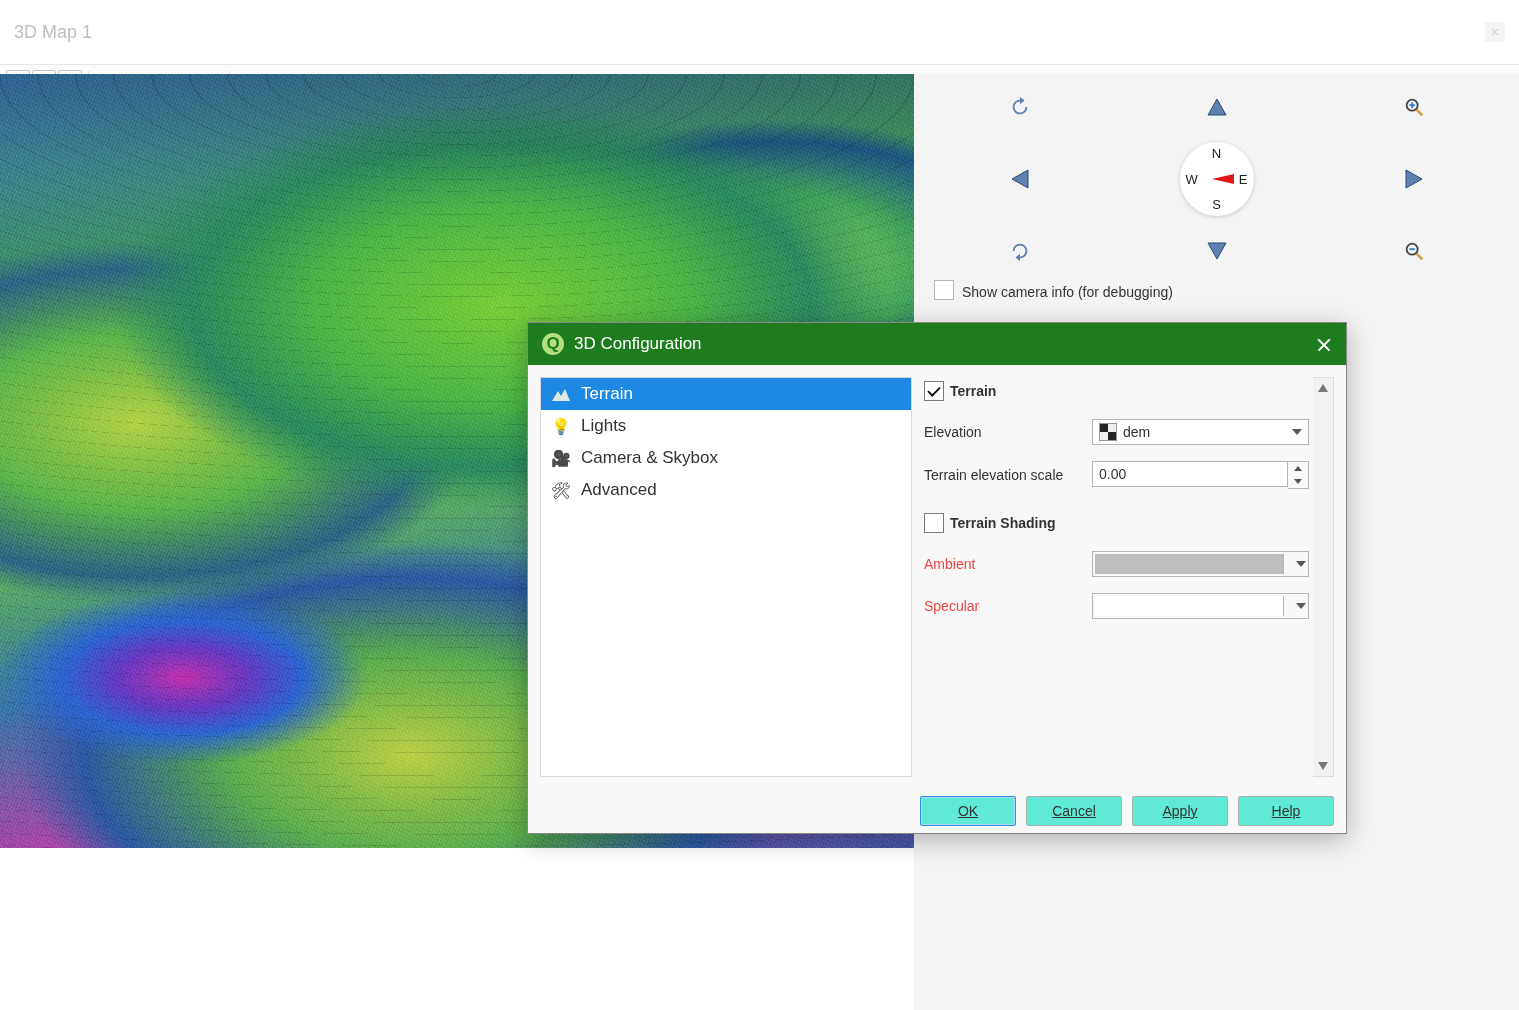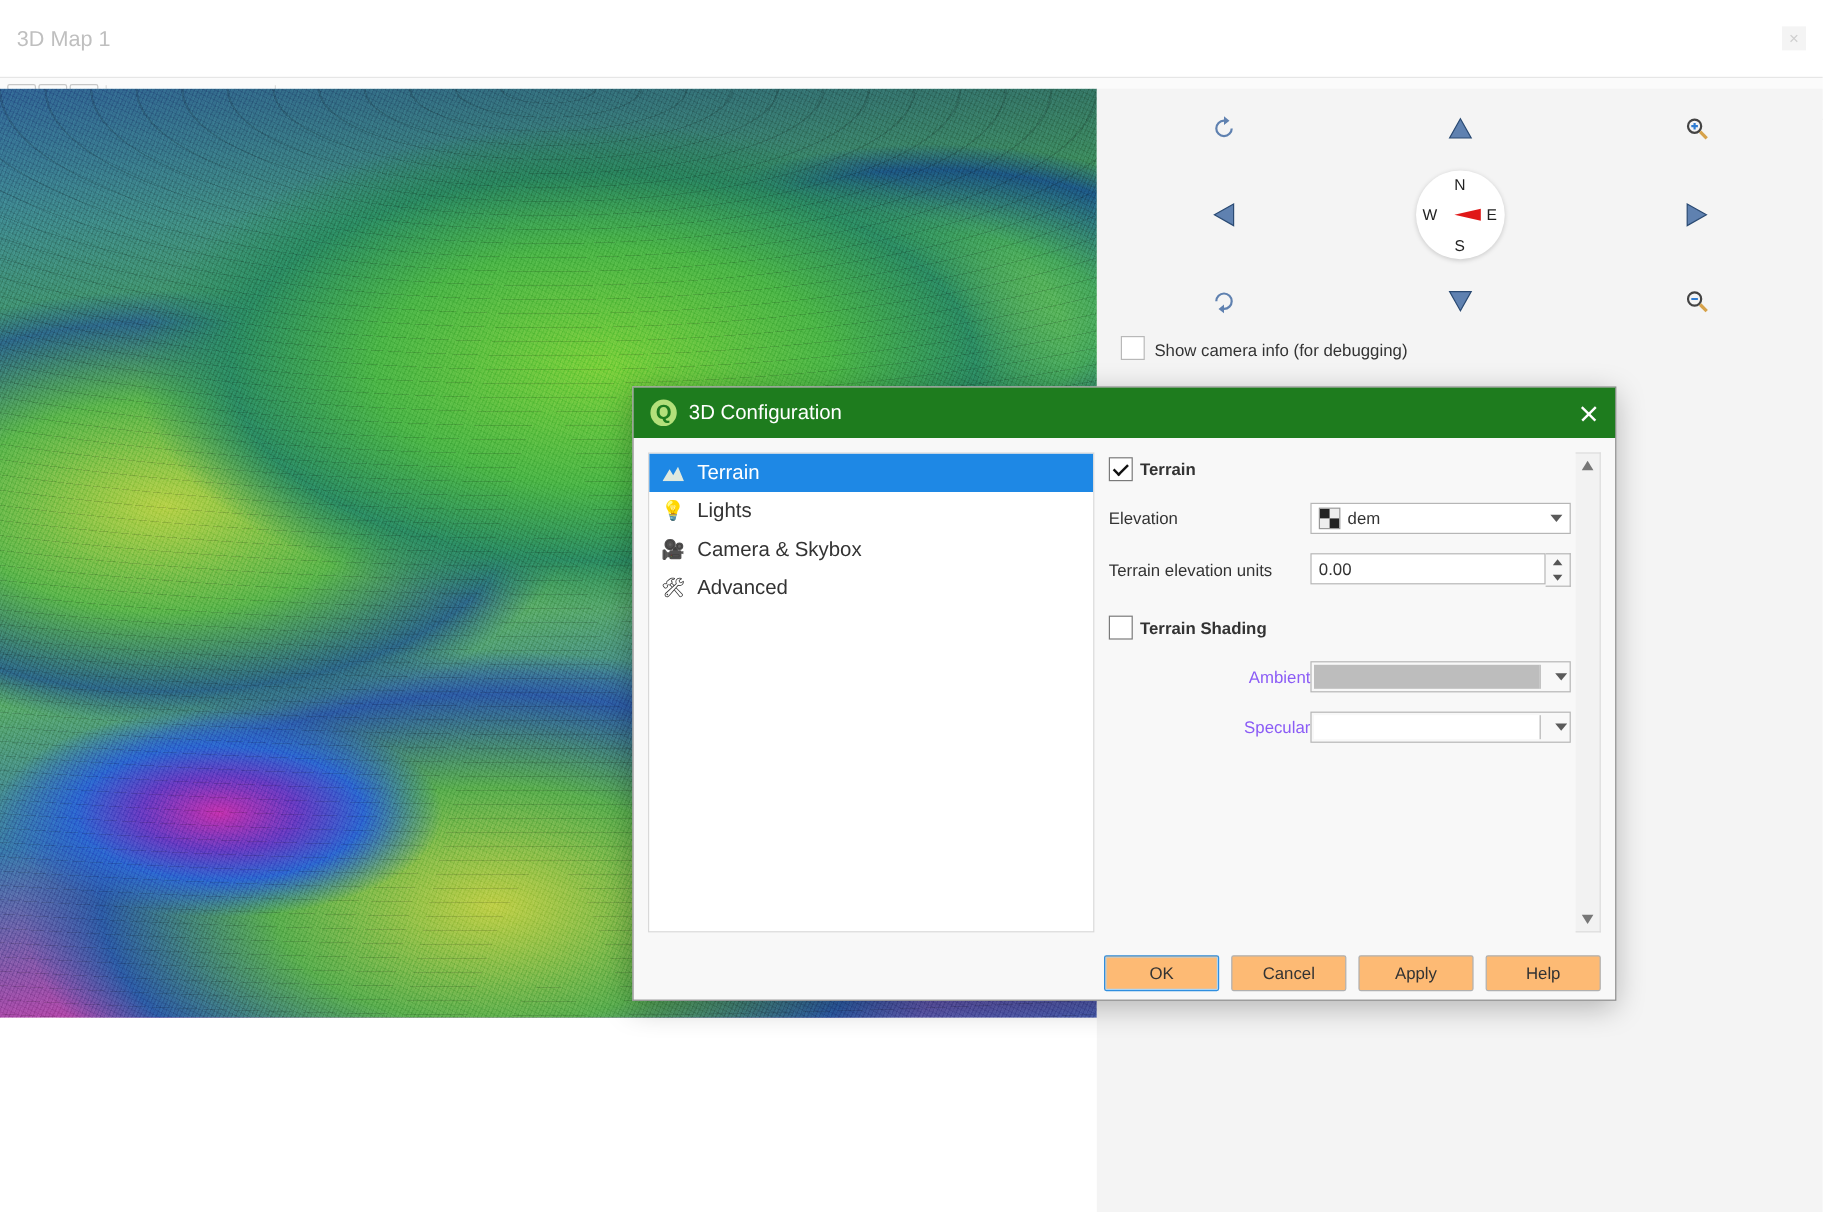--- a/index.html
+++ b/index.html
@@ -247,21 +247,21 @@
 .chk.checked::after {
   content: ""; width: 10px; height: 5px; border-left: 2px solid #111; border-bottom: 2px solid #111; transform: rotate(-45deg) translate(1px,-1px);
 }
 .section-row .sectitle { font-weight: 600; }
 
 .field {
   display: flex; align-items: center;
   padding: 6px 0;
 }
 .field .flabel { width: 168px; }
-.field.disabled .flabel { color: #8b5cf6; text-align: right; }
+.field.disabled .flabel { color: #ef4444; }
 
 .combo, .textin, .spinner {
   flex: 1;
   height: 26px;
   border: 1px solid #b6b6b6;
   background: #fff;
   display: flex; align-items: center;
   padding: 0 6px;
   gap: 6px;
   box-sizing: border-box;
@@ -329,25 +329,26 @@
 
 .dialog-footer {
   height: 44px;
   display: flex; align-items: center; justify-content: flex-end;
   gap: 10px;
   padding: 0 12px;
 }
 .btn {
   min-width: 70px; height: 28px;
   border: 1px solid #b0b0b0;
-  background: #fdba74;
+  background: #5eead4;
   display:flex; align-items:center; justify-content:center;
   padding: 0 12px;
   font-size: 14px;
   border-radius: 2px;
+  text-decoration: underline;
 }
 .btn.primary { border-color: #2f8fe0; box-shadow: inset 0 0 0 1px #aad4f5; }
 
 
 .raster-swatch {
   width:16px; height:16px;
   background:
     linear-gradient(#222,#222) left top/8px 8px no-repeat,
     linear-gradient(#222,#222) right bottom/8px 8px no-repeat,
     linear-gradient(#eee,#eee) right top/8px 8px no-repeat,
@@ -516,21 +517,21 @@
             <div class="raster-swatch"></div>
             <span>dem</span>
             <div class="caret"></div>
           </div>
         </div>
 
 
 
 
         <div class="field">
-          <span class="flabel">Terrain elevation units</span>
+          <span class="flabel">Terrain elevation scale</span>
           <div class="spinwrap">
             <div class="textin">
               <span>0.00</span>
             </div>
             <div class="spinbtns">
               <div class="sb">
                   <div class="tri-up"></div>
                 </div>
               <div class="sb">
                   <div class="tri-down"></div>

